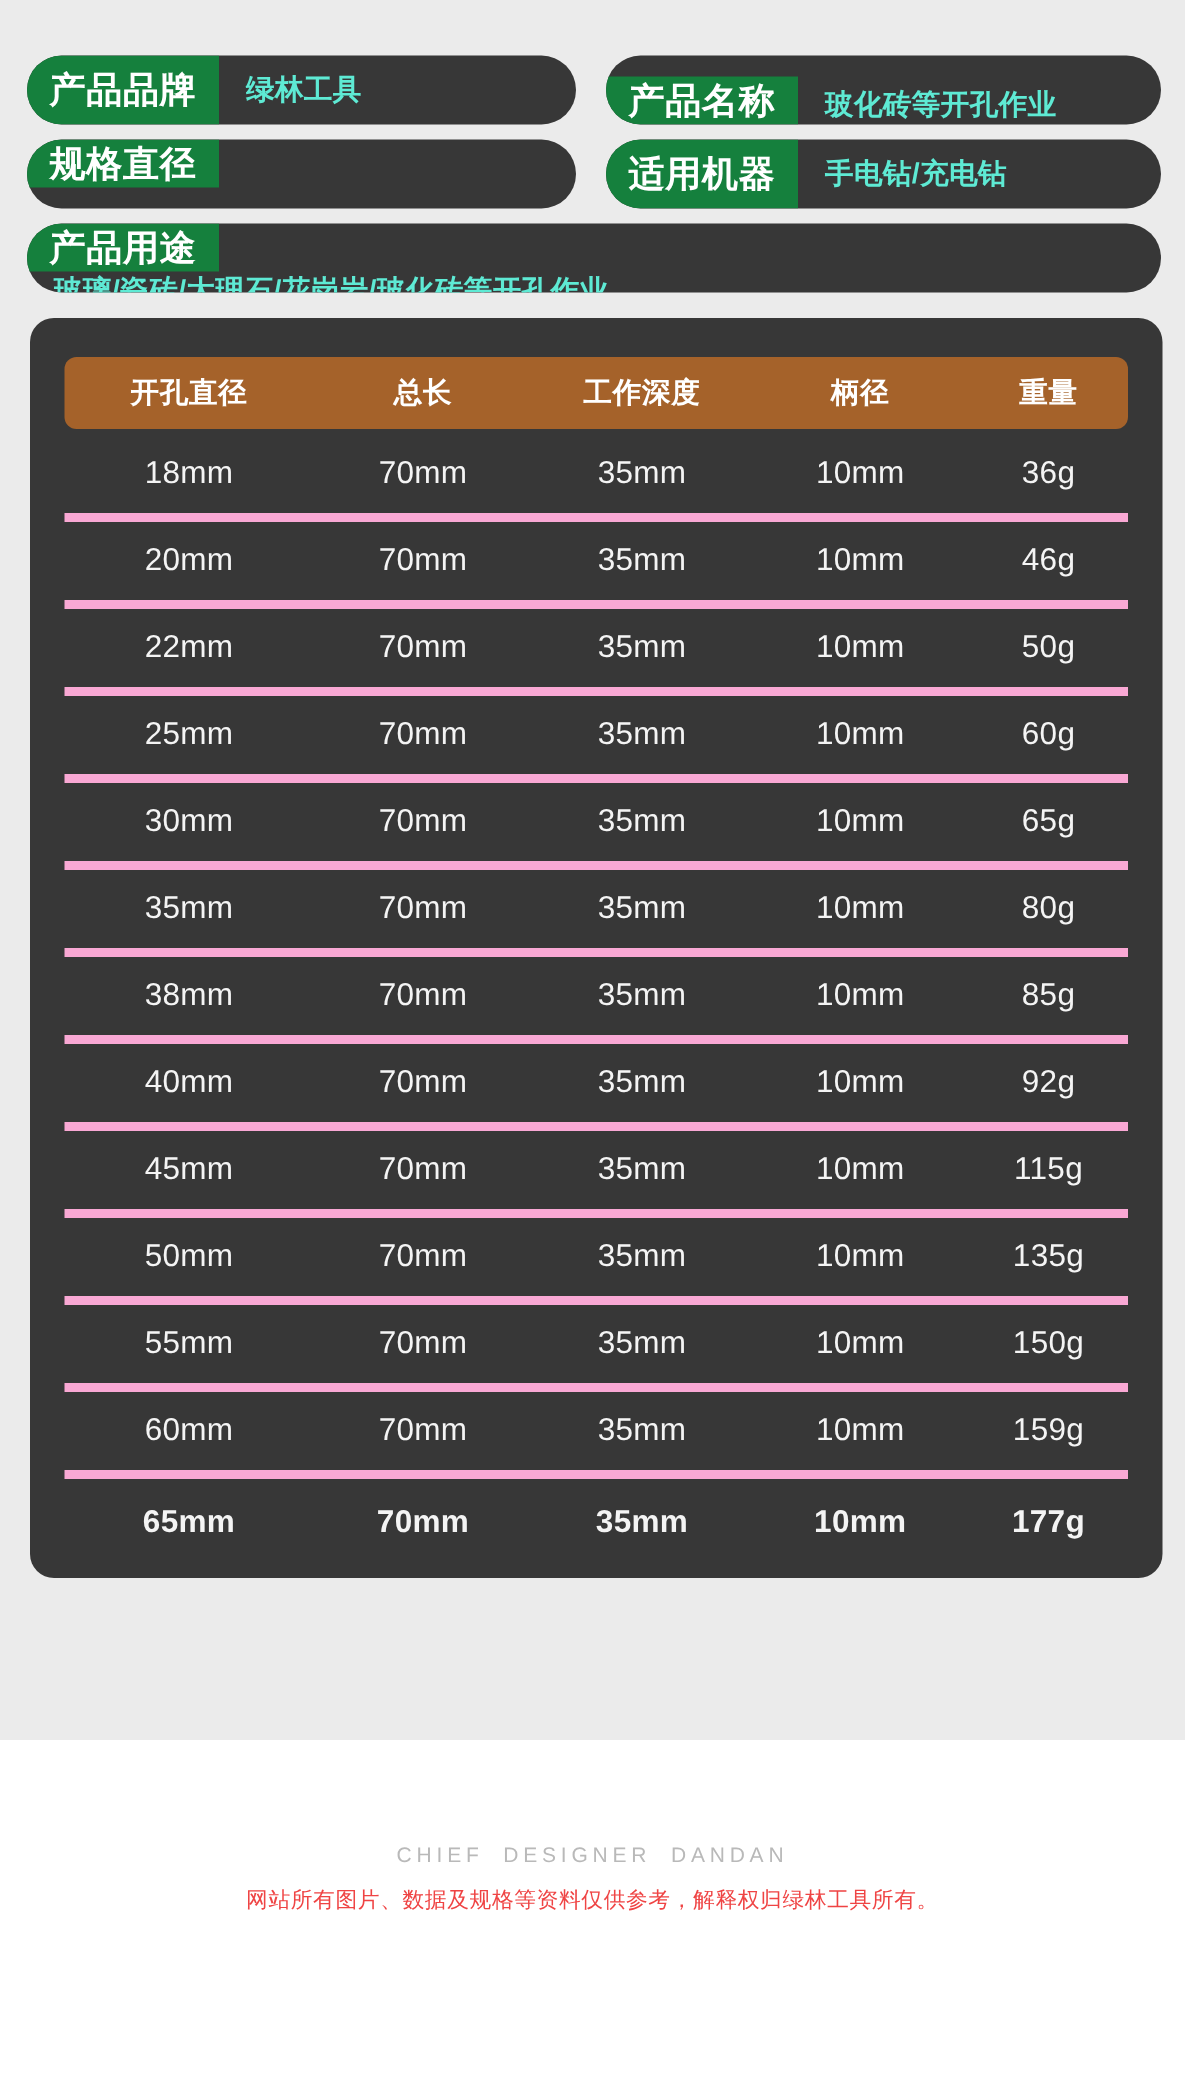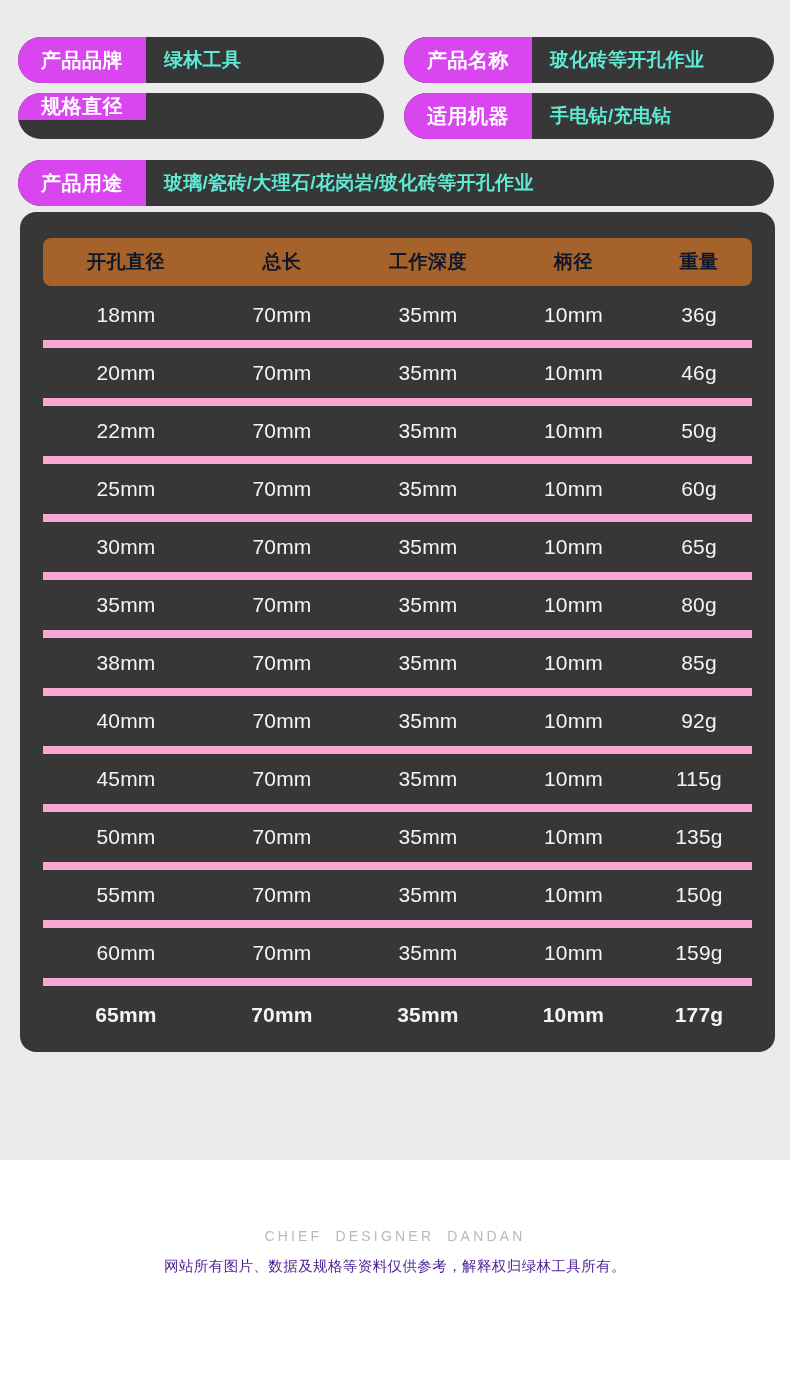--- a/index.html
+++ b/index.html
@@ -48,29 +48,29 @@
   .spec-row {
     position: absolute;
     display: flex;
     height: 46px;
     border-radius: 23px;
     overflow: hidden;
     background: #373737;
   }
 
   .spec-row.r1 { left: 18px;  top: 37px;  width: 366px; }
-  .spec-row.r2 { left: 404px; top: 37px;  width: 370px; }
+  .spec-row.r2 { left: 404px; top: 37px;  width: 370px; align-items: flex-end; }
   .spec-row.r3 { left: 18px;  top: 93px;  width: 366px; flex-direction: column; }
   .spec-row.r4 { left: 404px; top: 93px;  width: 370px; text-align: right; }
-  .spec-row.r5 { left: 18px;  top: 160px; width: 756px; }
+  .spec-row.r5 { left: 18px;  top: 149px; width: 756px; flex-direction: column; }
 
   .spec-label {
-    background: #d946ef;
+    background: #15803d;
     color: #ffffff;
-    font-size: 20px;
+    font-size: 24px;
     font-weight: bold;
     display: flex;
     align-items: center;
     justify-content: center;
     flex: 0 0 auto;
     width: 128px;
     letter-spacing: 0.5px;
   }
 
   .spec-value {
@@ -99,34 +99,34 @@
 
   .table-head {
     display: flex;
     background: #a5622a;
     border-radius: 8px;
     height: 48px;
     align-items: center;
   }
 
   .table-head .th {
-    color: #0f172a;
+    color: #ffffff;
     font-size: 19px;
     font-weight: bold;
     text-align: center;
     letter-spacing: 0.5px;
   }
 
   .table-body { margin-top: 4px; }
 
   .tr {
     display: flex;
     align-items: center;
     height: 58px;
-    border-bottom: 8px solid #f9a8d4;
+    border-bottom: 6px solid #f9a8d4;
   }
   .tr.last { border-bottom: none; font-weight: bold; }
 
   .tr .td {
     color: #f4f4f4;
     font-size: 21px;
     text-align: center;
     letter-spacing: 0.2px;
   }
 
@@ -146,21 +146,21 @@
     text-align: center;
   }
   .footer-designer {
     color: #b9b9b9;
     font-size: 14px;
     letter-spacing: 3.2px;
     word-spacing: 6px;
     margin-bottom: 13px;
   }
   .footer-note {
-    color: #4c1d95;
+    color: #ef4444;
     font-size: 14.5px;
     letter-spacing: 0.4px;
   }
 </style>
 </head>
 <body>
 
 <div class="page">
 
   <div class="bg-gray"></div>

